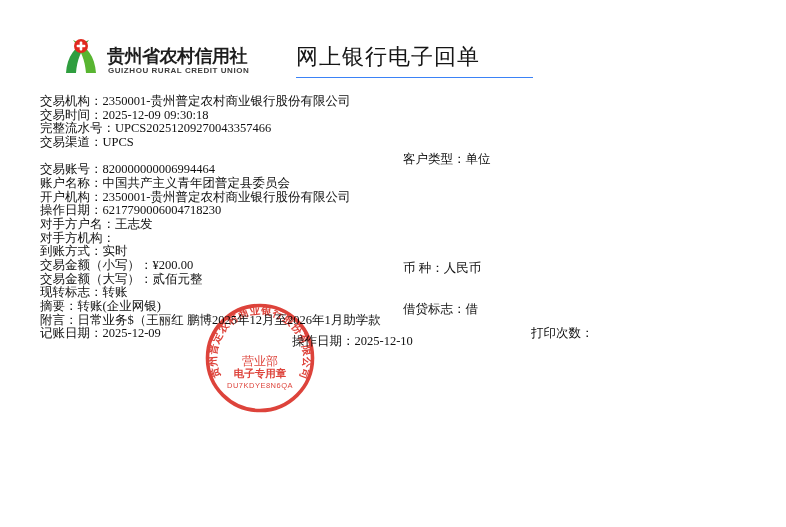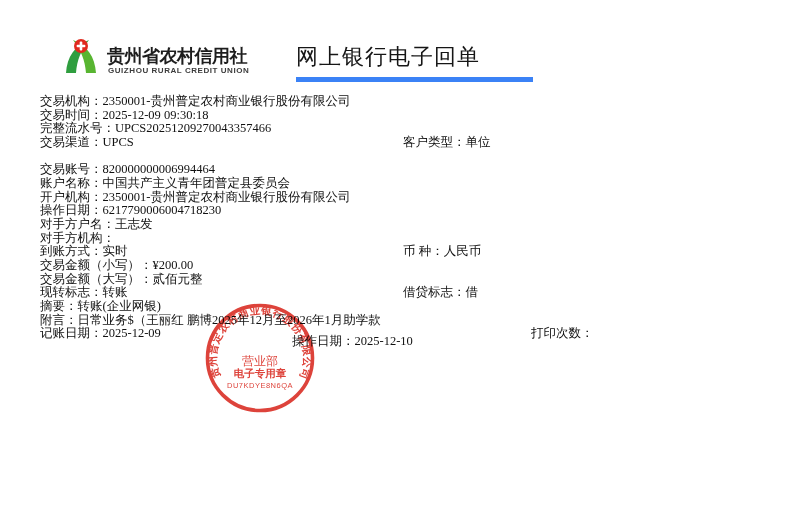--- a/index.html
+++ b/index.html
@@ -9,29 +9,29 @@
     font-family:"Liberation Serif","DejaVu Serif",serif;
   }
   
   .logo-mark{position:absolute;left:62px;top:37px;width:38px;height:38px;}
   .logo-cn{position:absolute;left:107px;top:44px;font-size:18px;font-weight:bold;
     letter-spacing:-0.5px;color:#1d1d1d;font-family:"Liberation Sans","DejaVu Sans",sans-serif;text-align:right;}
   .logo-en{position:absolute;left:108px;top:66px;font-size:8px;font-weight:bold;
     letter-spacing:0.55px;color:#3c3c3c;font-family:"Liberation Sans","DejaVu Sans",sans-serif;}
   .title{position:absolute;left:296px;top:42px;width:237px;height:35px;
     font-size:22px;letter-spacing:1px;color:#161616;
-    border-bottom:5px solid #3b82f6;white-space:nowrap;}
+    border-bottom:1px solid #3b82f6;white-space:nowrap;}
   
   .doc{position:absolute;left:40px;top:95px;width:730px;
     font-size:12.5px;line-height:13.68px;}
   .row{position:relative;height:13.68px;white-space:nowrap;}
   .row.blank{height:13.68px;}
   .cell{display:inline;}
   .cell-mid{position:absolute;left:252px;top:8px;}
-  .cell-right{position:absolute;left:363px;top:0;}
+  .cell-right{position:absolute;left:363px;top:17px;}
   .cell-print{position:absolute;left:475px;top:0;margin-left:16px;}
   
   .stamp{position:absolute;left:203px;top:301px;width:114px;height:114px;
     opacity:0.88;mix-blend-mode:multiply;pointer-events:none;}
   .stamp text{font-family:"Liberation Sans","DejaVu Sans",sans-serif;}
 </style>
 </head>
 <body>
 
 <svg class="logo-mark" viewBox="0 0 38 38">

